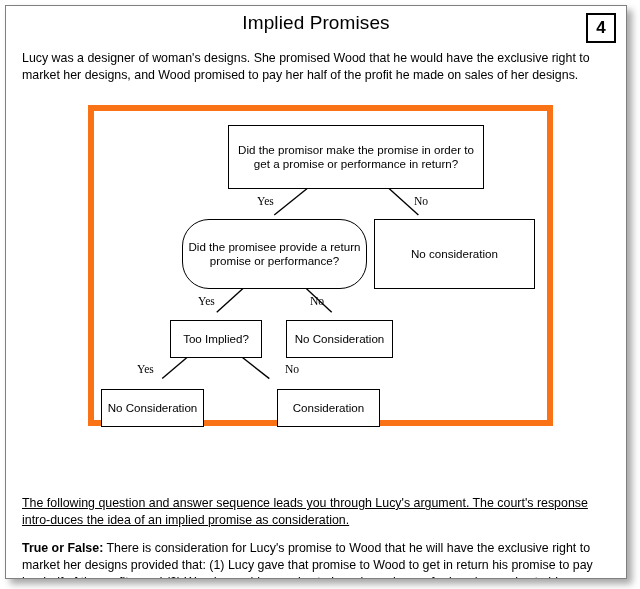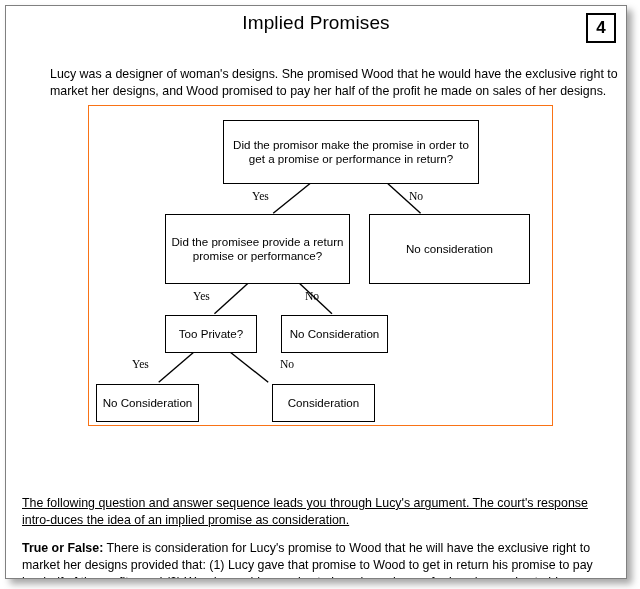--- a/index.html
+++ b/index.html
@@ -60,34 +60,34 @@
 
   
   .para {
     position: absolute;
     left: 16px;
     width: 590px;
     font-size: 12.4px;
     line-height: 17px;
     text-align: left;
   }
-  #intro-para { top: 48px; margin-left: 28px; }
+  #intro-para { top: 32px; }
   #later-para { top: 427px; }
   #sequence-para { top: 477px; text-decoration: underline; }
   #tf-para { top: 522px; }
   .bold-lead { font-weight: bold; }
 
   
   #flowchart {
     position: absolute;
     left: 82px;
     top: 99px;
     width: 465px;
     height: 321px;
-    border: 1px solid #f97316;
+    border: 6px solid #f97316;
     box-sizing: border-box;
     background: #ffffff;
   }
   #flow-svg {
     position: absolute;
     left: 0;
     top: 0;
     width: 100%;
     height: 100%;
   }
@@ -99,21 +99,21 @@
     display: flex;
     align-items: center;
     justify-content: center;
     text-align: center;
     font-size: 11.6px;
     line-height: 14.5px;
     padding: 2px 5px;
   }
   
   #node-q1 { left: 134px; top: 14px;  width: 256px; height: 64px; }
-  #node-q2 { left: 76px;  top: 108px; width: 185px; height: 70px; }
+  #node-q2 { left: 88px;  top: 108px; width: 185px; height: 70px; border-radius: 27px; }
   #node-no-consideration-1 { left: 280px; top: 108px; width: 161px; height: 70px; }
   #node-q3 { left: 76px;  top: 209px; width: 92px;  height: 38px; }
   #node-no-consideration-2 { left: 192px; top: 209px; width: 107px; height: 38px; }
   #node-no-consideration-3 { left: 7px;   top: 278px; width: 103px; height: 38px; }
   #node-consideration { left: 135px; top: 278px; width: 103px; height: 38px; margin-left: 48px; }
 
   .edge-label {
     position: absolute;
     font-size: 11.6px;
     line-height: 13px;
@@ -156,21 +156,21 @@
 
       <line x1="141" y1="247" x2="180" y2="278" stroke="#000" stroke-width="1.4"></line>
     </svg>
 
     <div class="node" id="node-q1">Did the promisor make the promise in order to get a promise or performance in return?</div>
 
     <div class="node" id="node-q2">Did the promisee provide a return promise or performance?</div>
 
     <div class="node" id="node-no-consideration-1">No consideration</div>
 
-    <div class="node" id="node-q3">Too Private?</div>
+    <div class="node" id="node-q3">Too Implied?</div>
 
     <div class="node" id="node-no-consideration-2">No Consideration</div>
 
     <div class="node" id="node-no-consideration-3">No Consideration</div>
 
     <div class="node" id="node-consideration">Consideration</div>
 
     <span class="edge-label" id="label-yes-1">Yes</span>
     <span class="edge-label" id="label-no-1">No</span>
     <span class="edge-label" id="label-yes-2">Yes</span>

